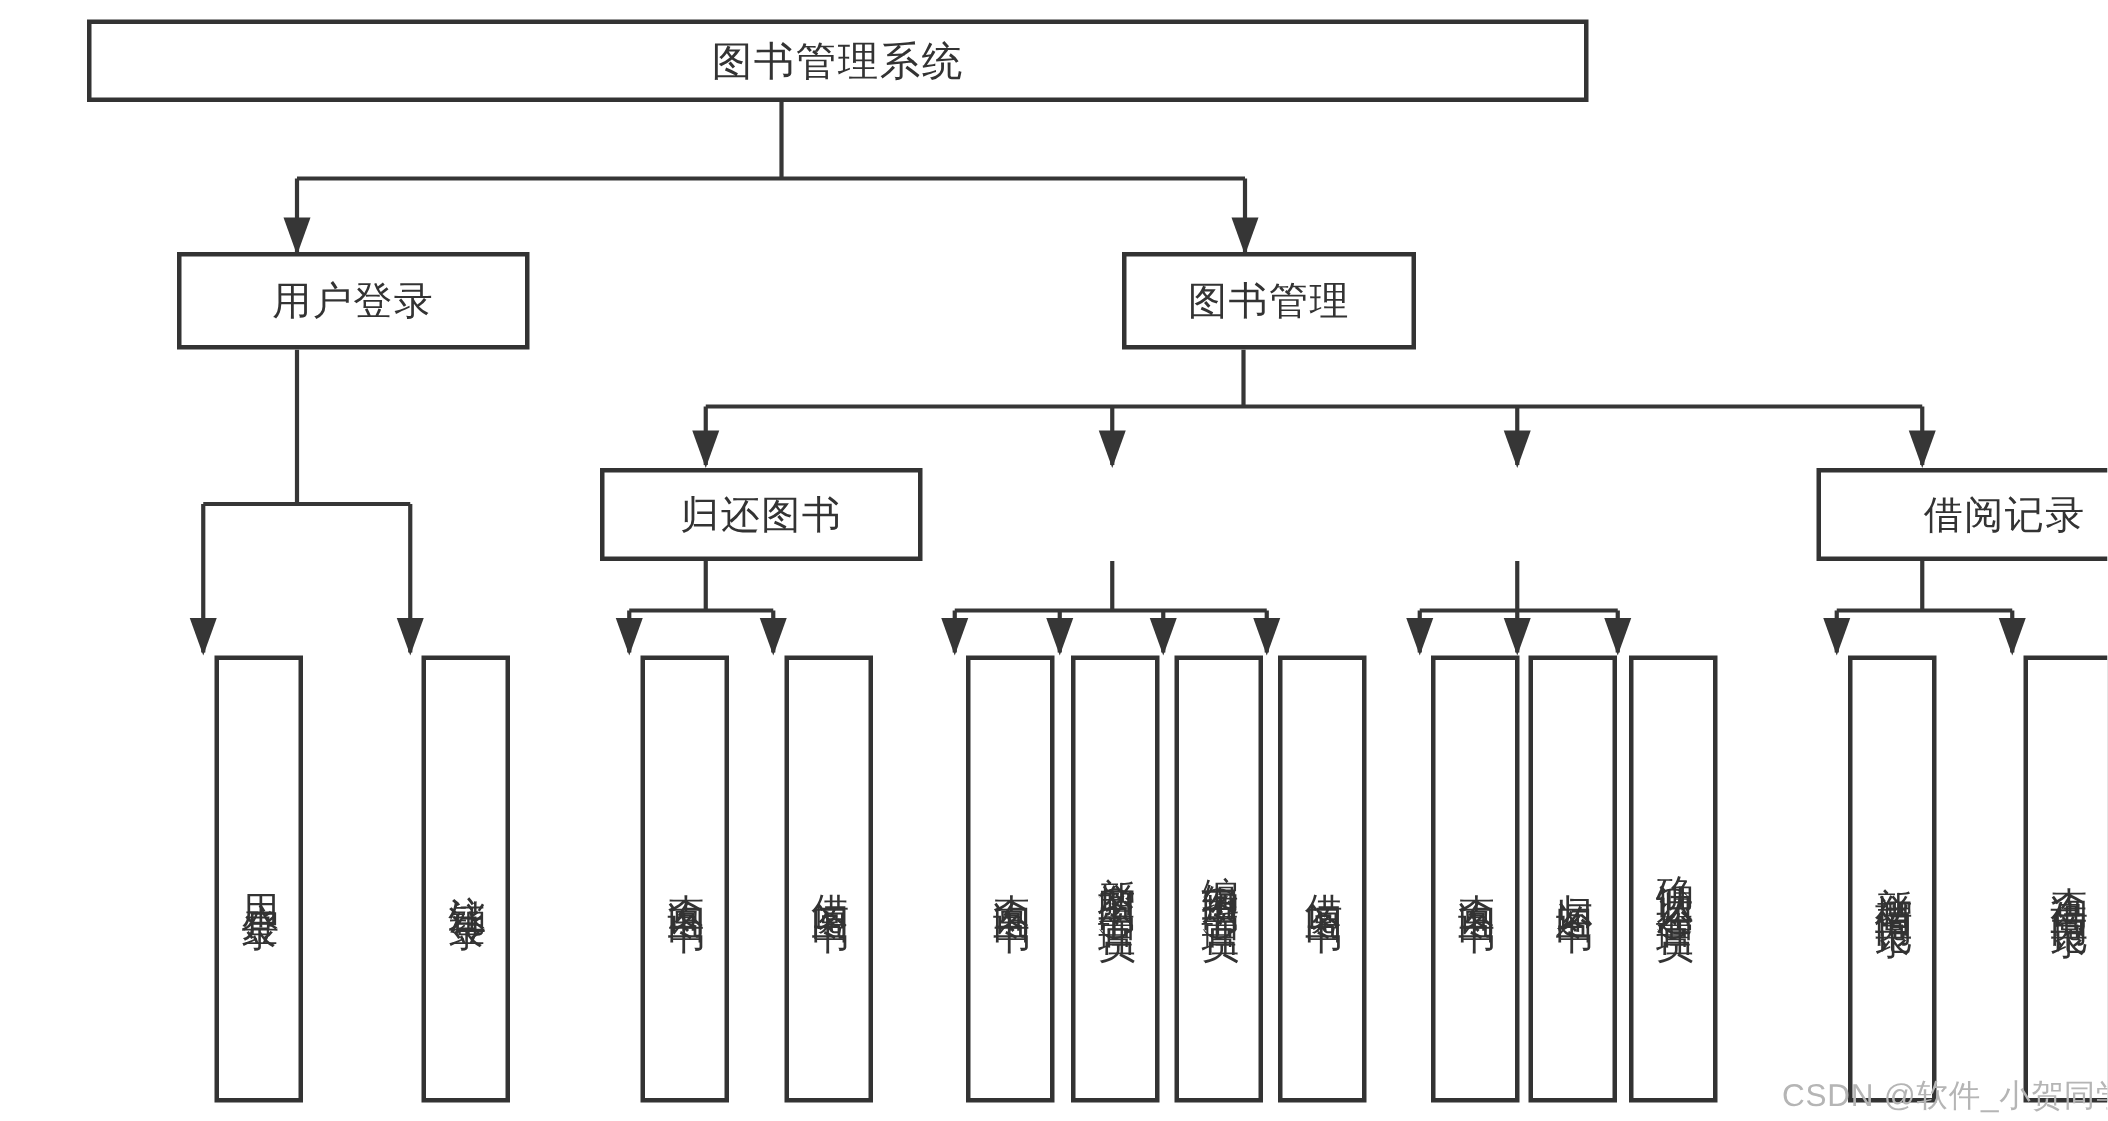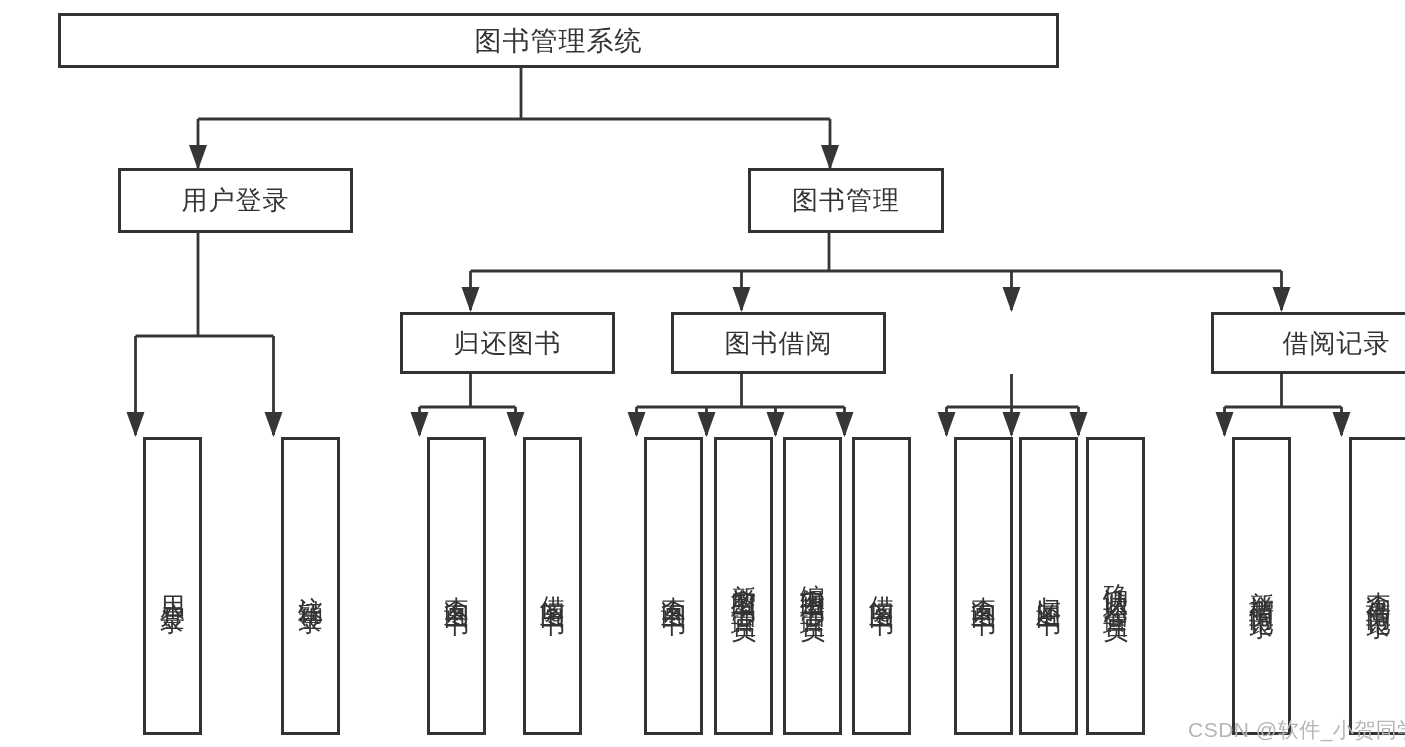--- a/index.html
+++ b/index.html
@@ -109,23 +109,20 @@
   <div class="node h" style="left:81px; top:168px; width:235px; height:65px;">
     <span>用户登录</span>
   </div>
   <div class="node h" style="left:711px; top:168px; width:196px; height:65px;">
     <span>图书管理</span>
   </div>
 
   <div class="node h" style="left:363px; top:312px; width:215px; height:62px;">
     <span>归还图书</span>
   </div>
-  <div class="node h" style="left:634px; top:312px; width:215px; height:62px;">
-    <span>图书借阅</span>
-  </div>
   <div class="node h" style="left:1174px; top:312px; width:251px; height:62px;">
     <span>借阅记录</span>
   </div>
 
   <div class="node v" style="left:106px;">
     <span>用户登录</span>
   </div>
   <div class="node v" style="left:244px;">
     <span>注销登录</span>
   </div>

